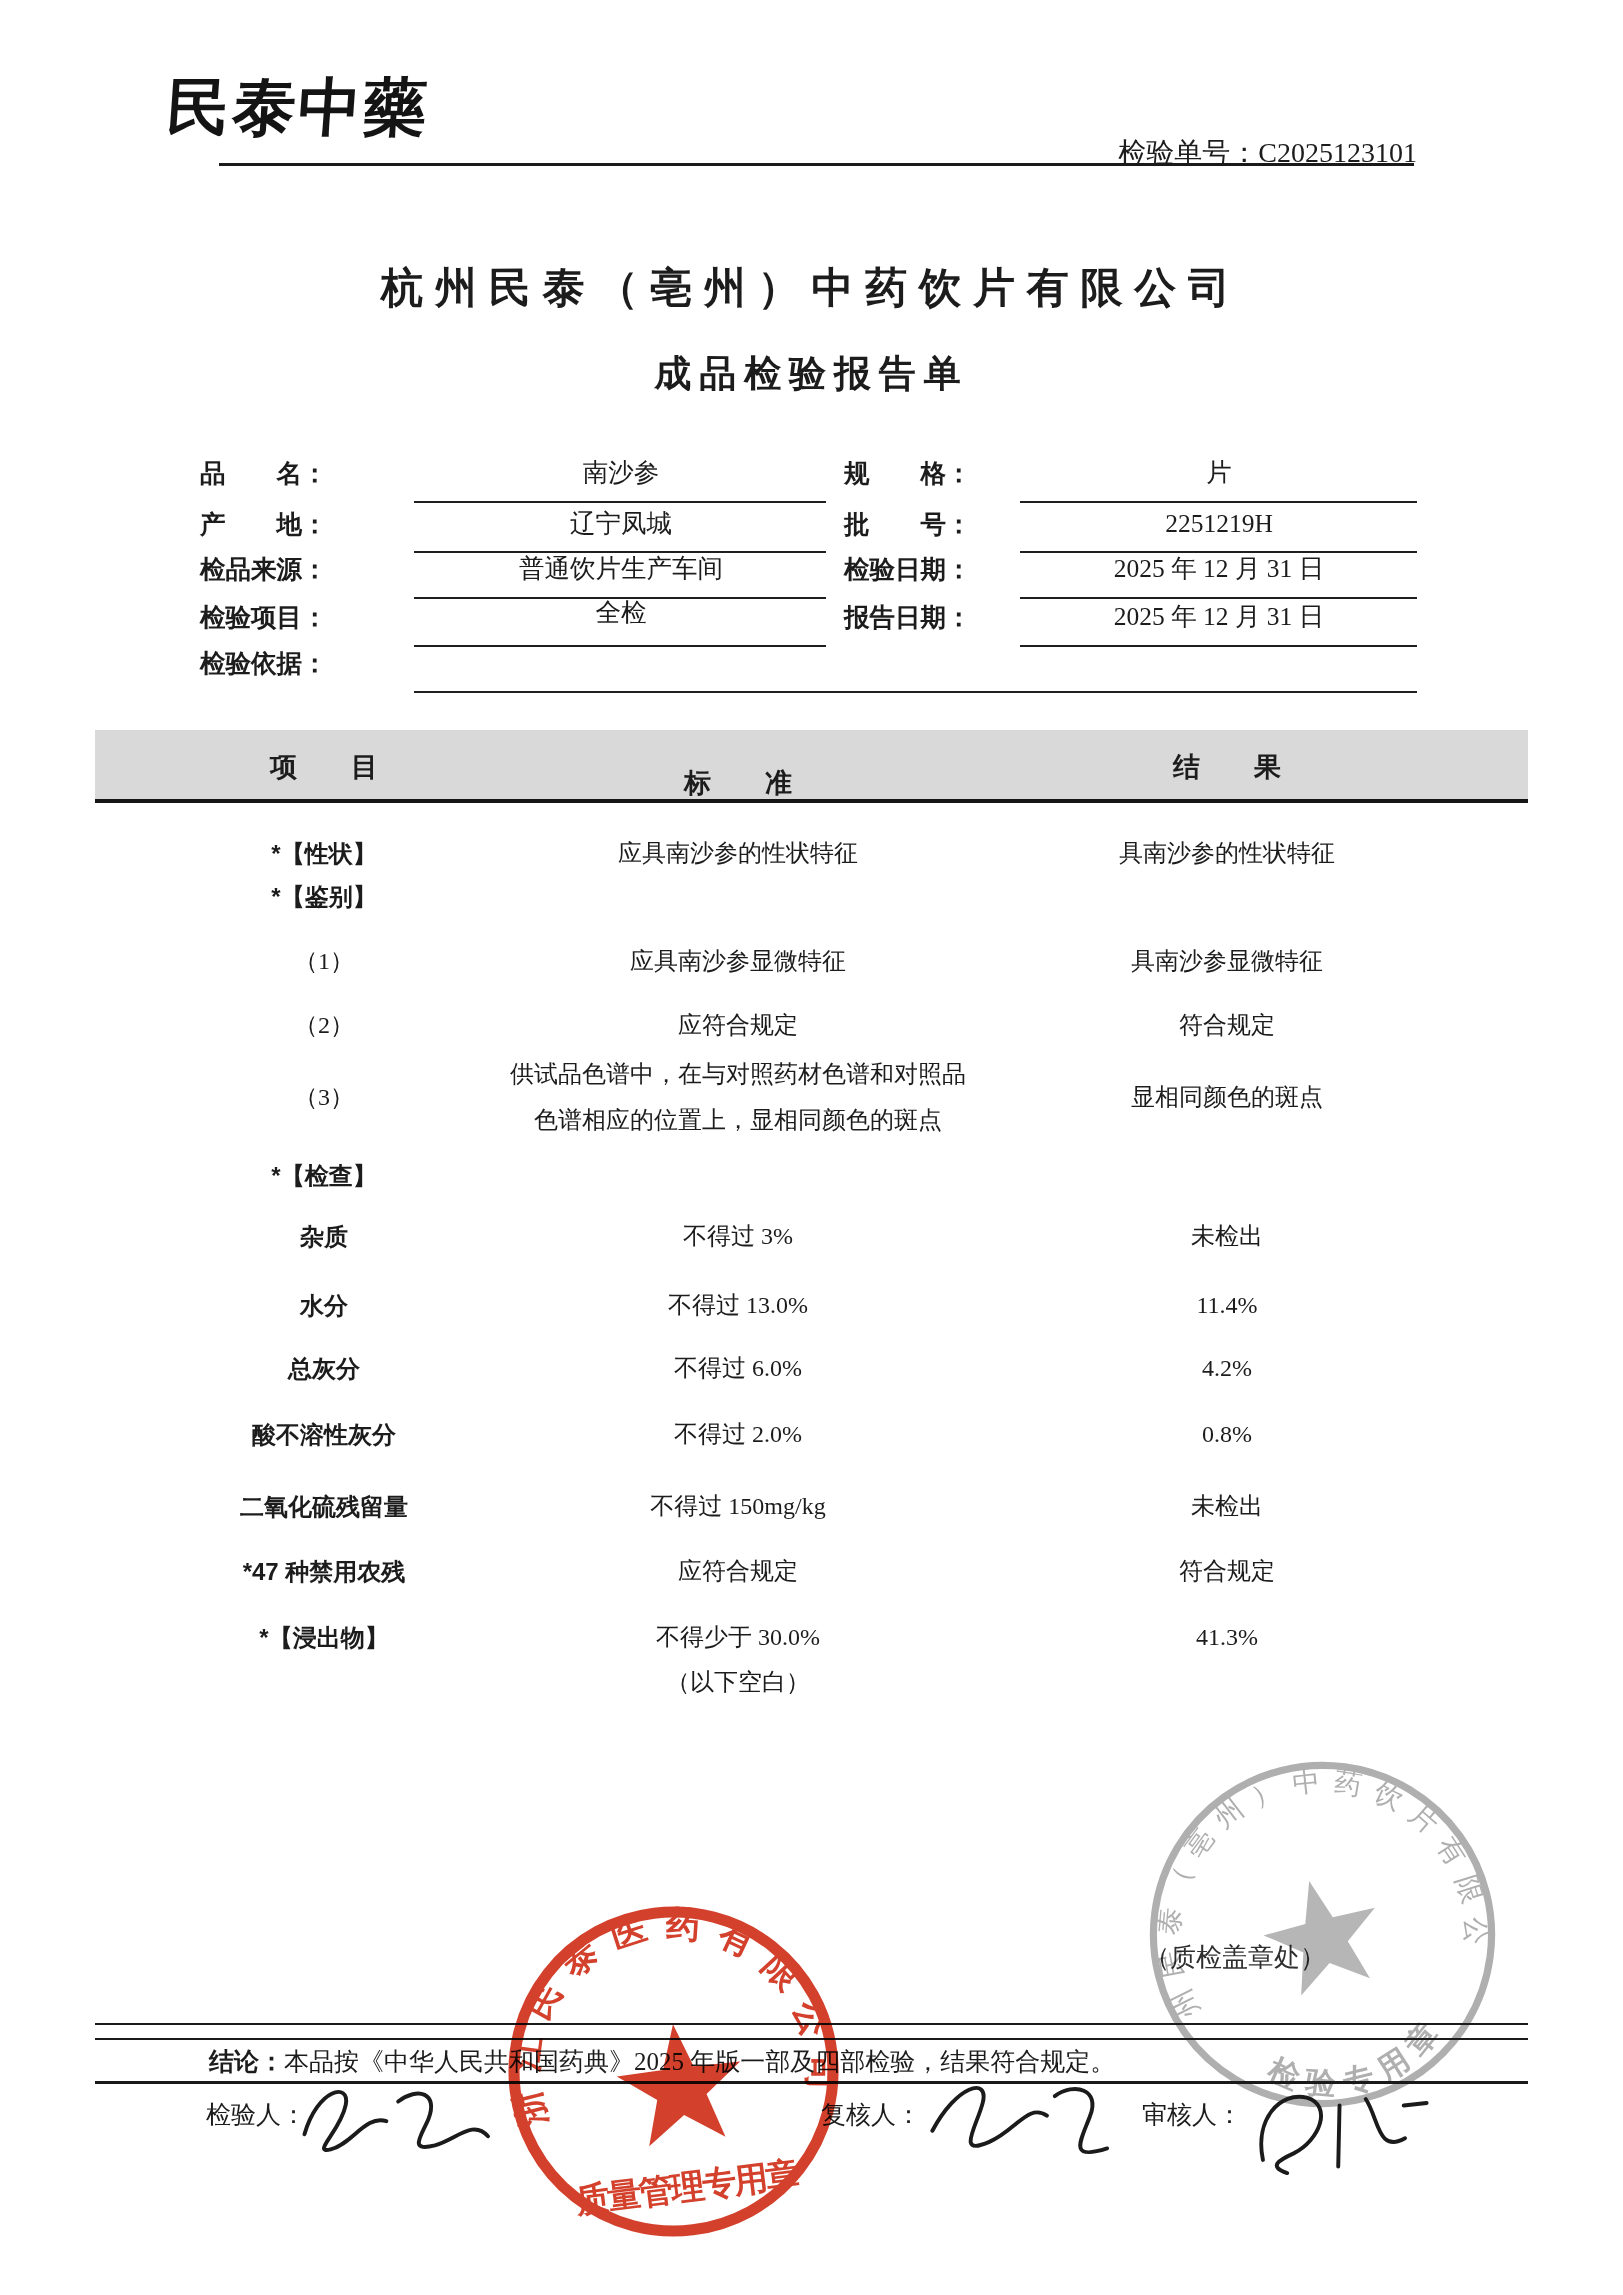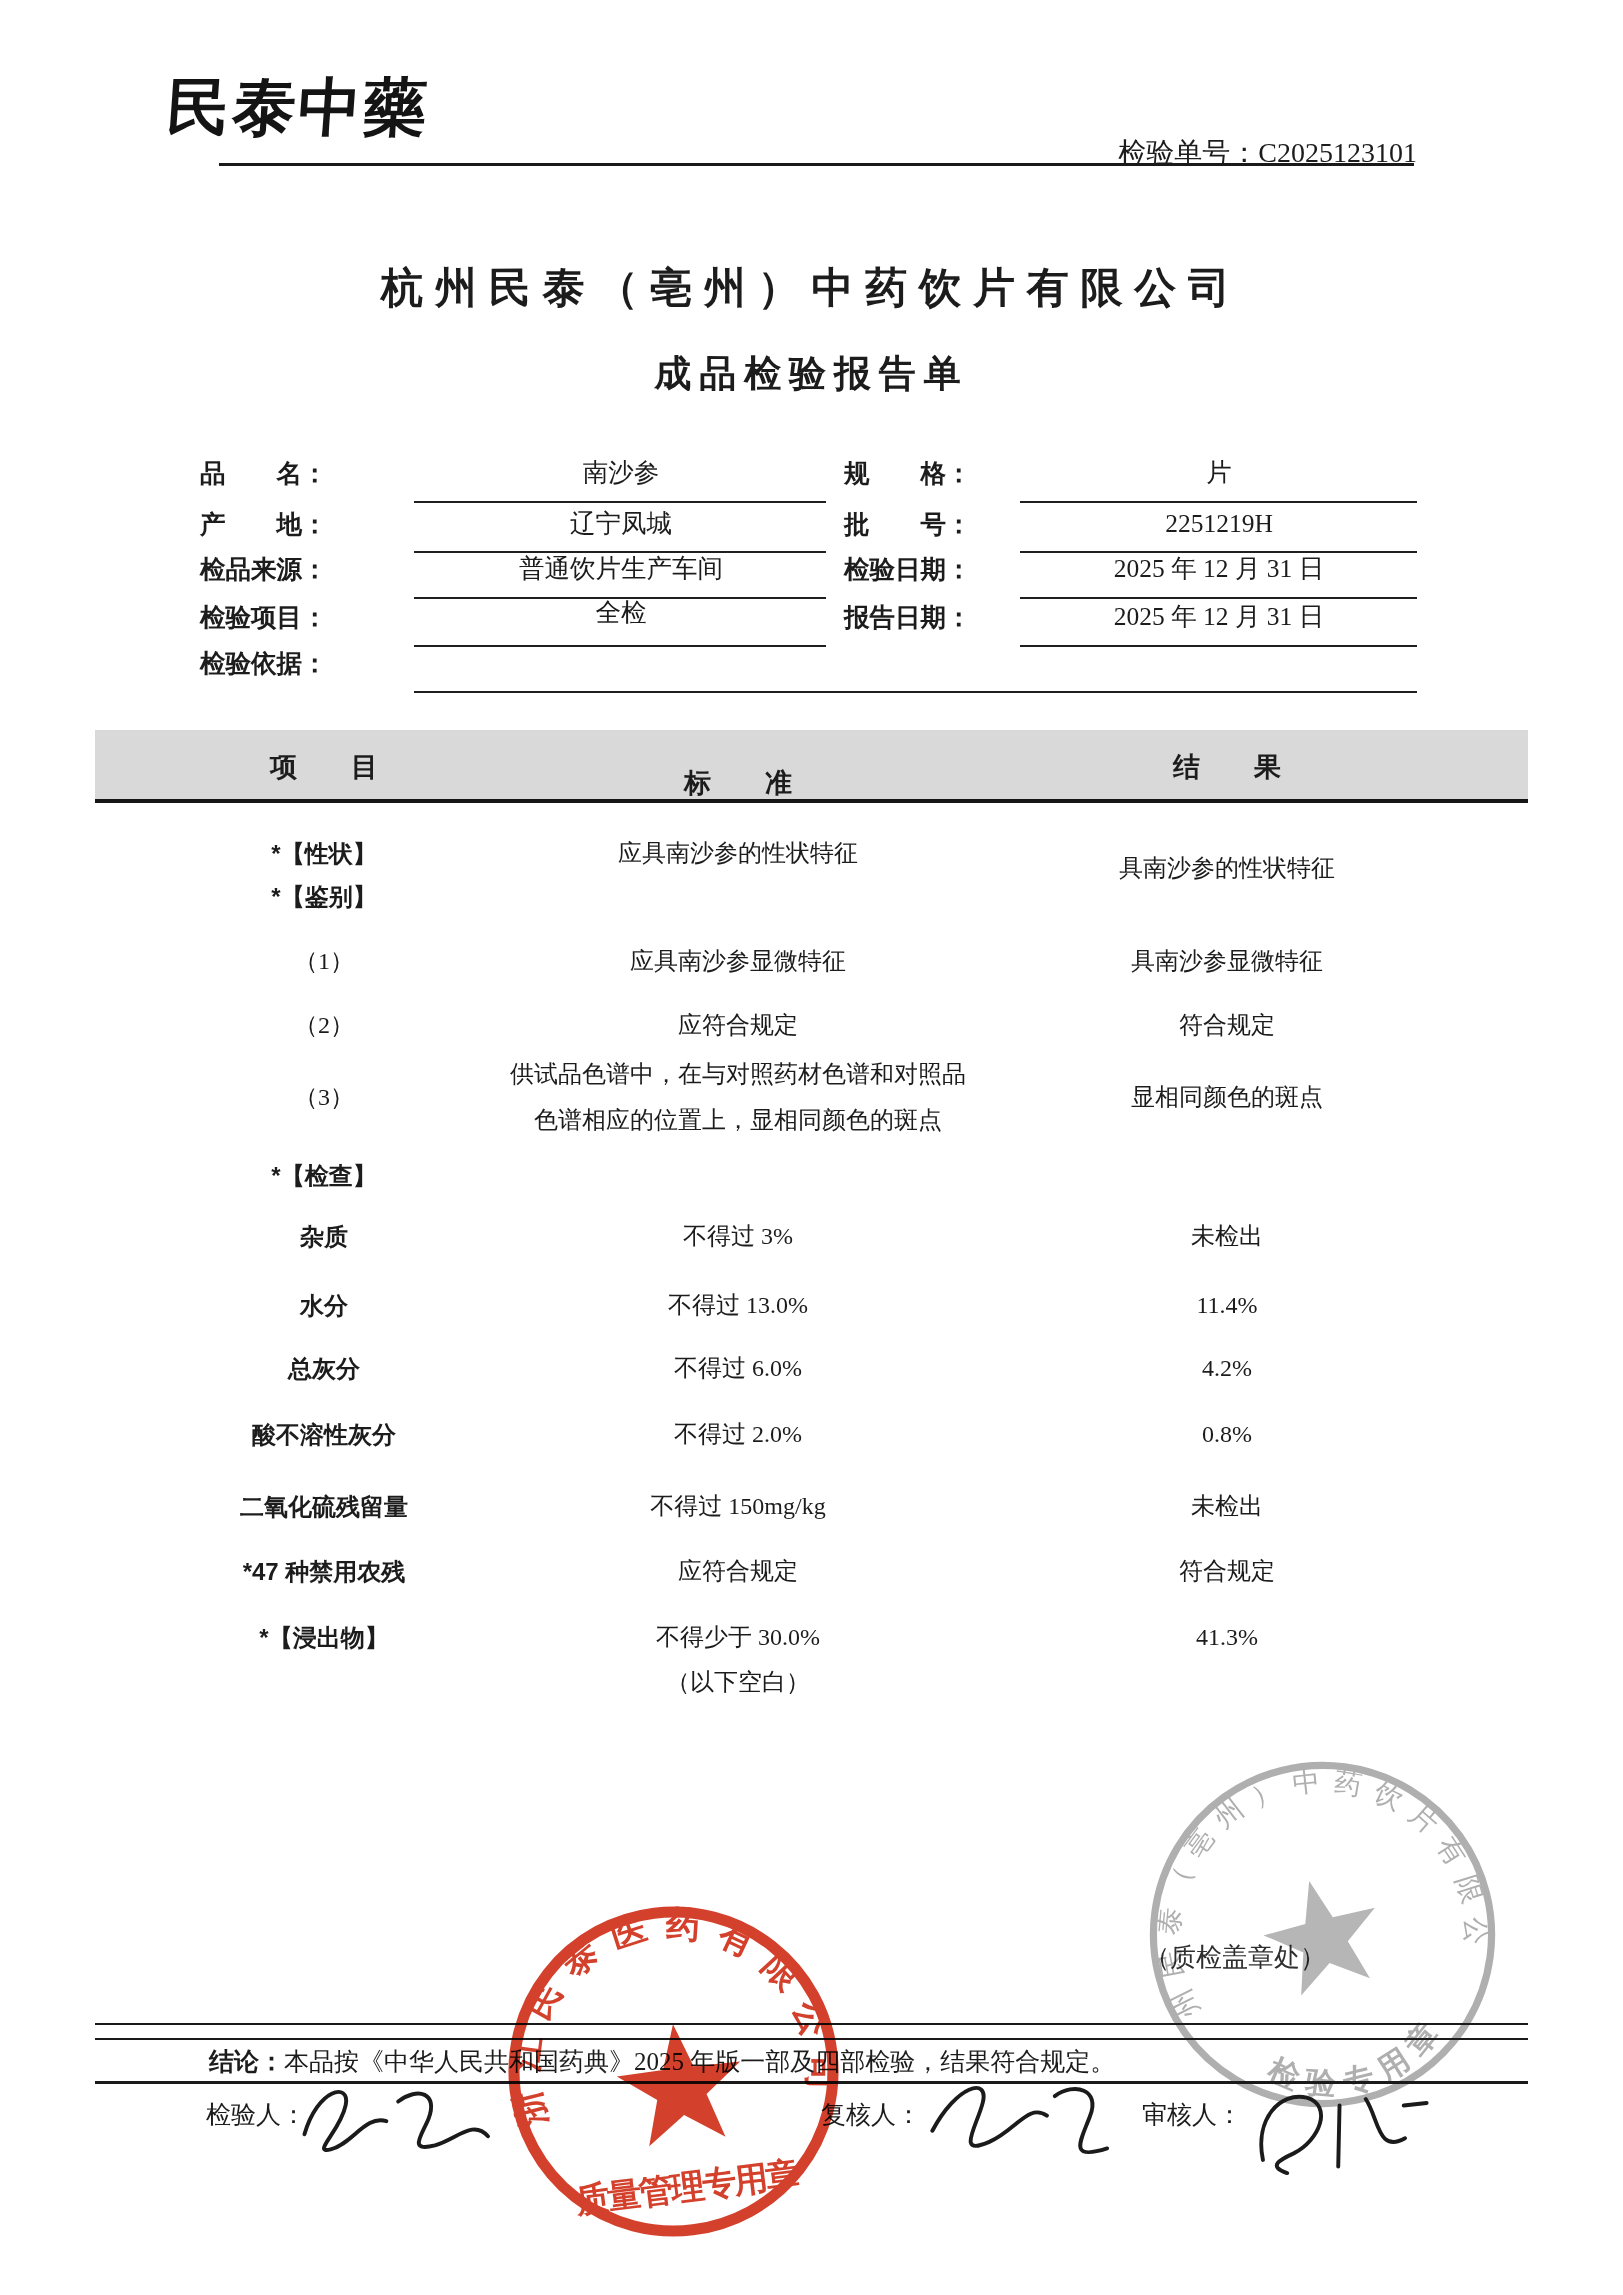--- a/index.html
+++ b/index.html
@@ -106,21 +106,21 @@
   <div class="abs flabel" style="left:200px; top:646px;">检验依据：</div>
   <div class="abs funder" style="left:414px; top:691px; width:1003px;"></div>
 
   <div class="abs thead-bar" style="top:730px; height:69px;"></div>
   <div class="abs thcell c1" style="top:750px;">项　　目</div>
   <div class="abs thcell c2" style="top:766px;">标　　准</div>
   <div class="abs thcell c3" style="top:750px;">结　　果</div>
 
   <div class="abs cell c1 bold" style="top:837px;">*【性状】</div>
   <div class="abs cell c2" style="top:837px;">应具南沙参的性状特征</div>
-  <div class="abs cell c3" style="top:837px;margin-top:15px;">具南沙参的性状特征</div>
+  <div class="abs cell c3" style="top:837px;">具南沙参的性状特征</div>
 
   <div class="abs cell c1 bold" style="top:880px;">*【鉴别】</div>
 
   <div class="abs cell c1" style="top:945px;">（1）</div>
   <div class="abs cell c2" style="top:945px;">应具南沙参显微特征</div>
   <div class="abs cell c3" style="top:945px;">具南沙参显微特征</div>
 
   <div class="abs cell c1" style="top:1009px;">（2）</div>
   <div class="abs cell c2" style="top:1009px;">应符合规定</div>
   <div class="abs cell c3" style="top:1009px;">符合规定</div>

